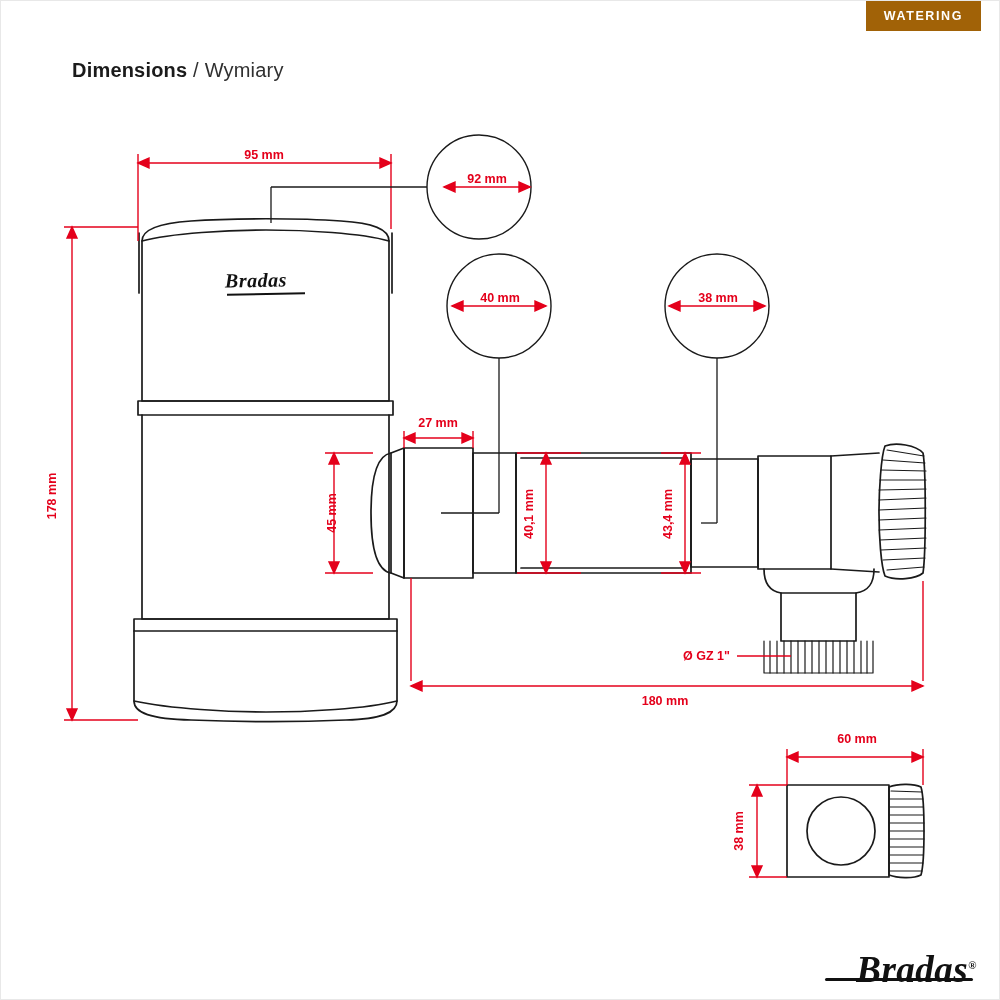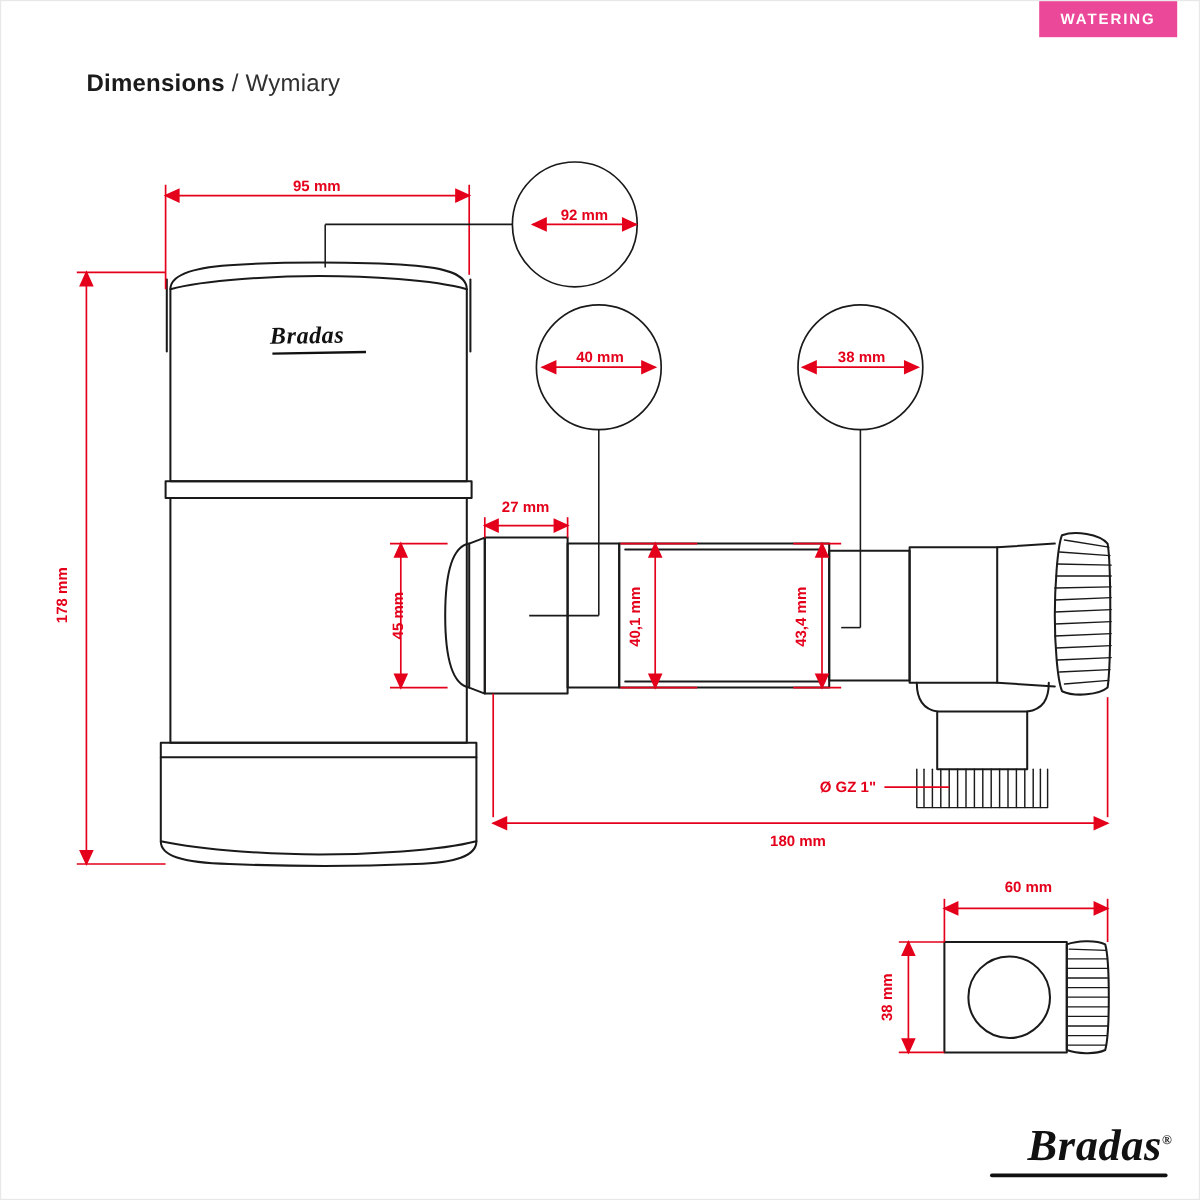--- a/index.html
+++ b/index.html
@@ -18,21 +18,21 @@
     position: absolute;
     inset: 0;
     border: 1px solid #e8e8e8;
     box-sizing: border-box;
   }
   
   .badge {
     position: absolute;
     top: 0;
     right: 18px;
-    background: #ec4899;
+    background: #a16207;
     color: #ffffff;
     font-size: 12.5px;
     font-weight: bold;
     letter-spacing: 1.6px;
     padding: 9px 18px 8px 18px;
     line-height: 1;
   }
   .title {
     position: absolute;
     left: 71px;
@@ -75,21 +75,21 @@
   }
   .brand-logo-small {
     left: 224px;
     top: 268px;
     font-size: 20px;
     letter-spacing: 0.5px;
     transform: rotate(-1deg);
   }
   .brand-logo-big {
     right: 22px;
-    bottom: 22px;
+    bottom: 8px;
     font-size: 37px;
     letter-spacing: 0.5px;
   }
   .brand-logo-big .reg {
     font-size: 11px;
     font-style: normal;
     vertical-align: super;
   }
   .logo-underline {
     position: absolute;

